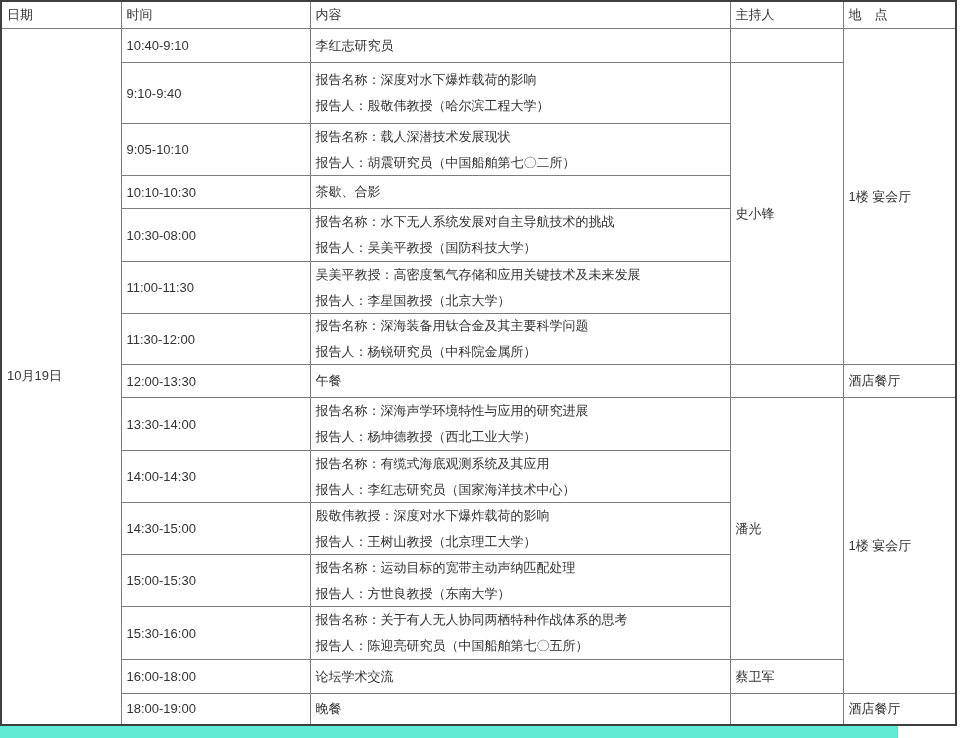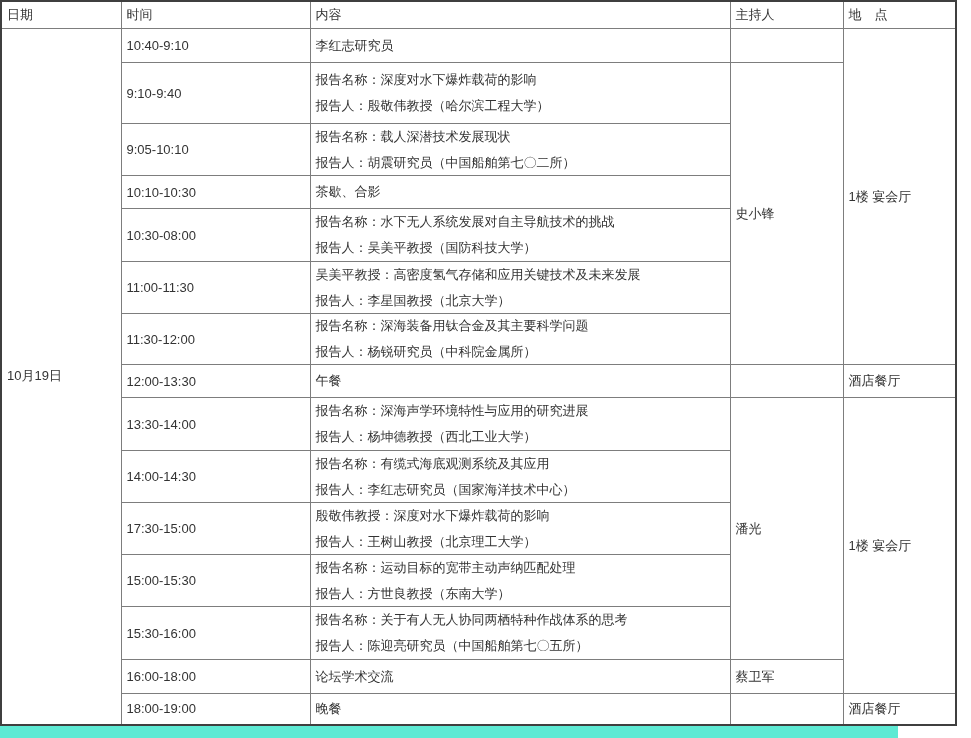--- a/index.html
+++ b/index.html
@@ -142,21 +142,21 @@
 
       <tr style="height:52px">
         <td>14:00-14:30</td>
         <td>
           <p class="ln">报告名称：有缆式海底观测系统及其应用</p>
           <p class="ln">报告人：李红志研究员（国家海洋技术中心）</p>
         </td>
       </tr>
 
       <tr style="height:52px">
-        <td>17:30-15:00</td>
+        <td>14:30-15:00</td>
         <td>
           <p class="ln">殷敬伟教授：深度对水下爆炸载荷的影响</p>
           <p class="ln">报告人：王树山教授（北京理工大学）</p>
         </td>
       </tr>
 
       <tr style="height:52px">
         <td>15:00-15:30</td>
         <td>
           <p class="ln">报告名称：运动目标的宽带主动声纳匹配处理</p>

